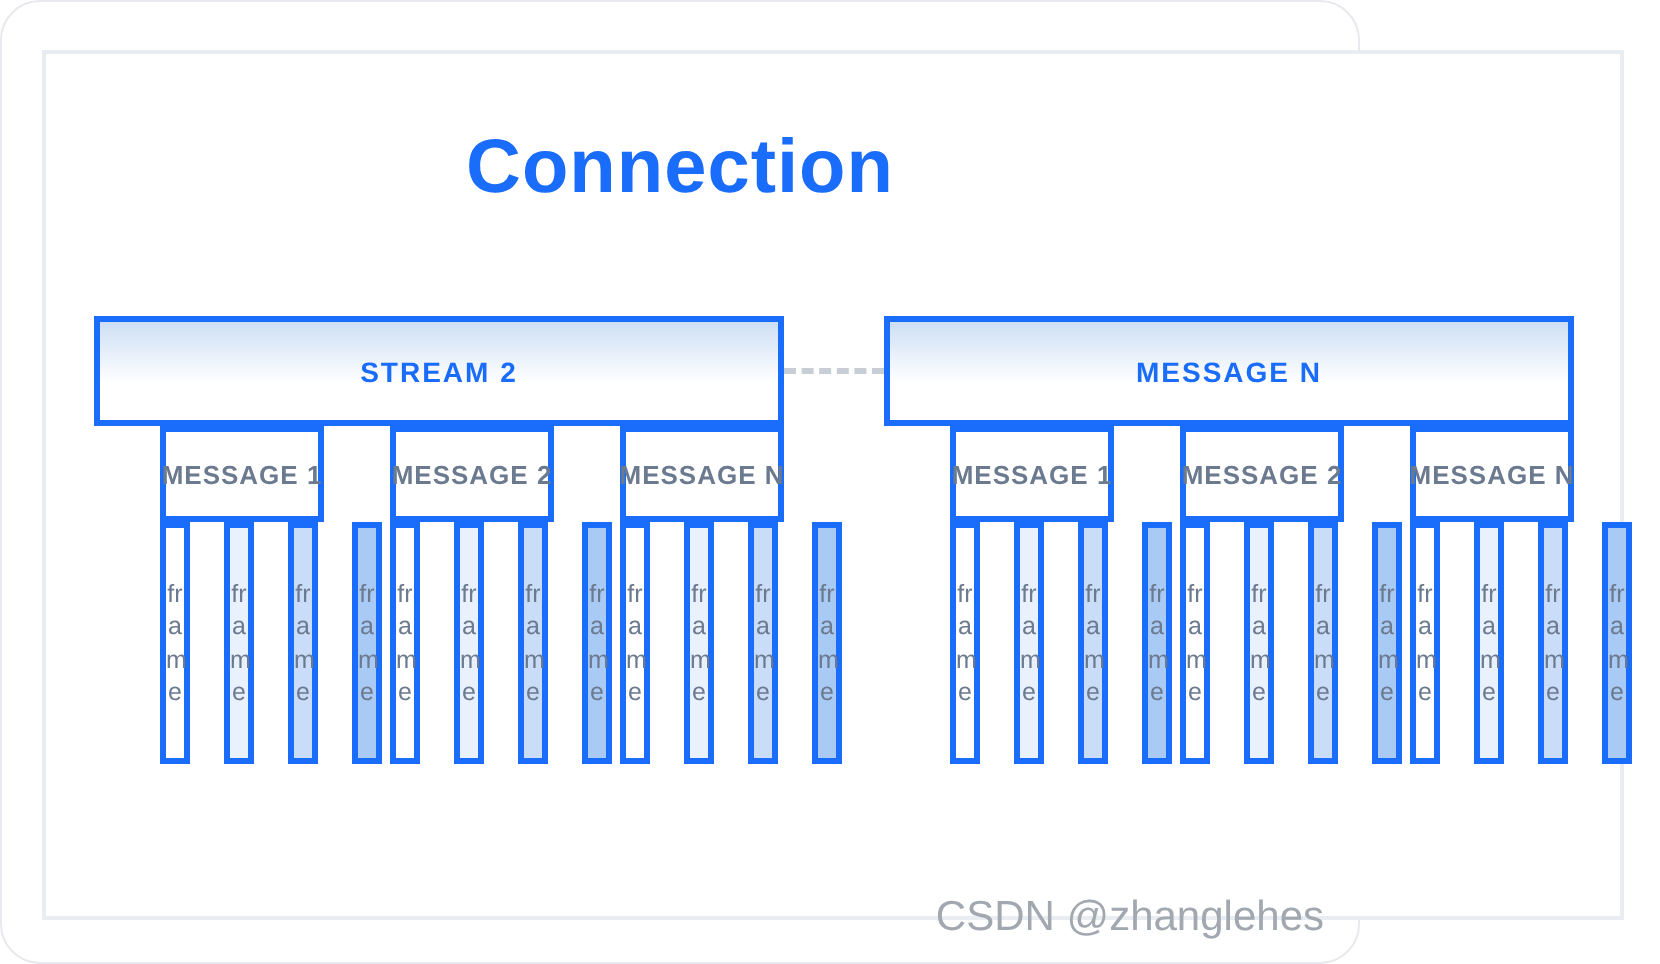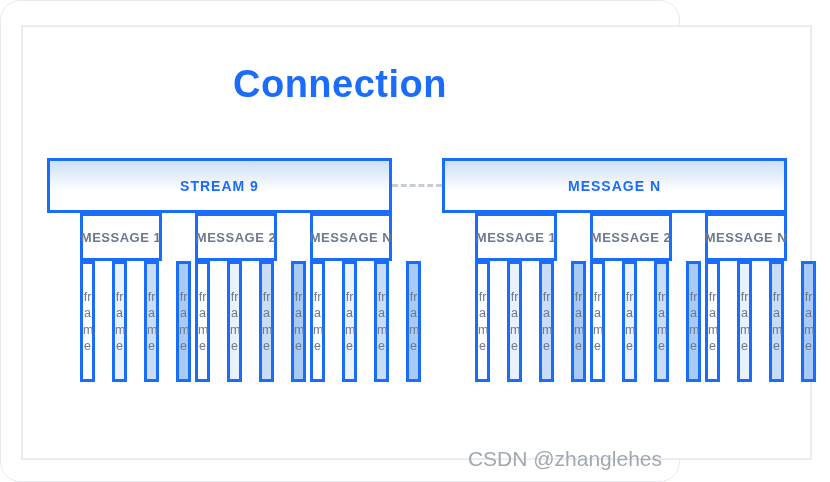--- a/index.html
+++ b/index.html
@@ -118,21 +118,21 @@
 </head>
 <body>
 
 <div class="page">
   <div class="panel"></div>
 
   <div class="title">Connection</div>
 
   <div class="stream-block left">
     <div class="stream-header">
-      <span>STREAM 9</span>
+      <span>STREAM 2</span>
     </div>
     <div class="groups">
 
       <div class="message-group">
         <div class="message-label">
           <span>MESSAGE 1</span>
         </div>
         <div class="frames">
           <div class="frame f0">
               <span class="frame-text">frame</span>

